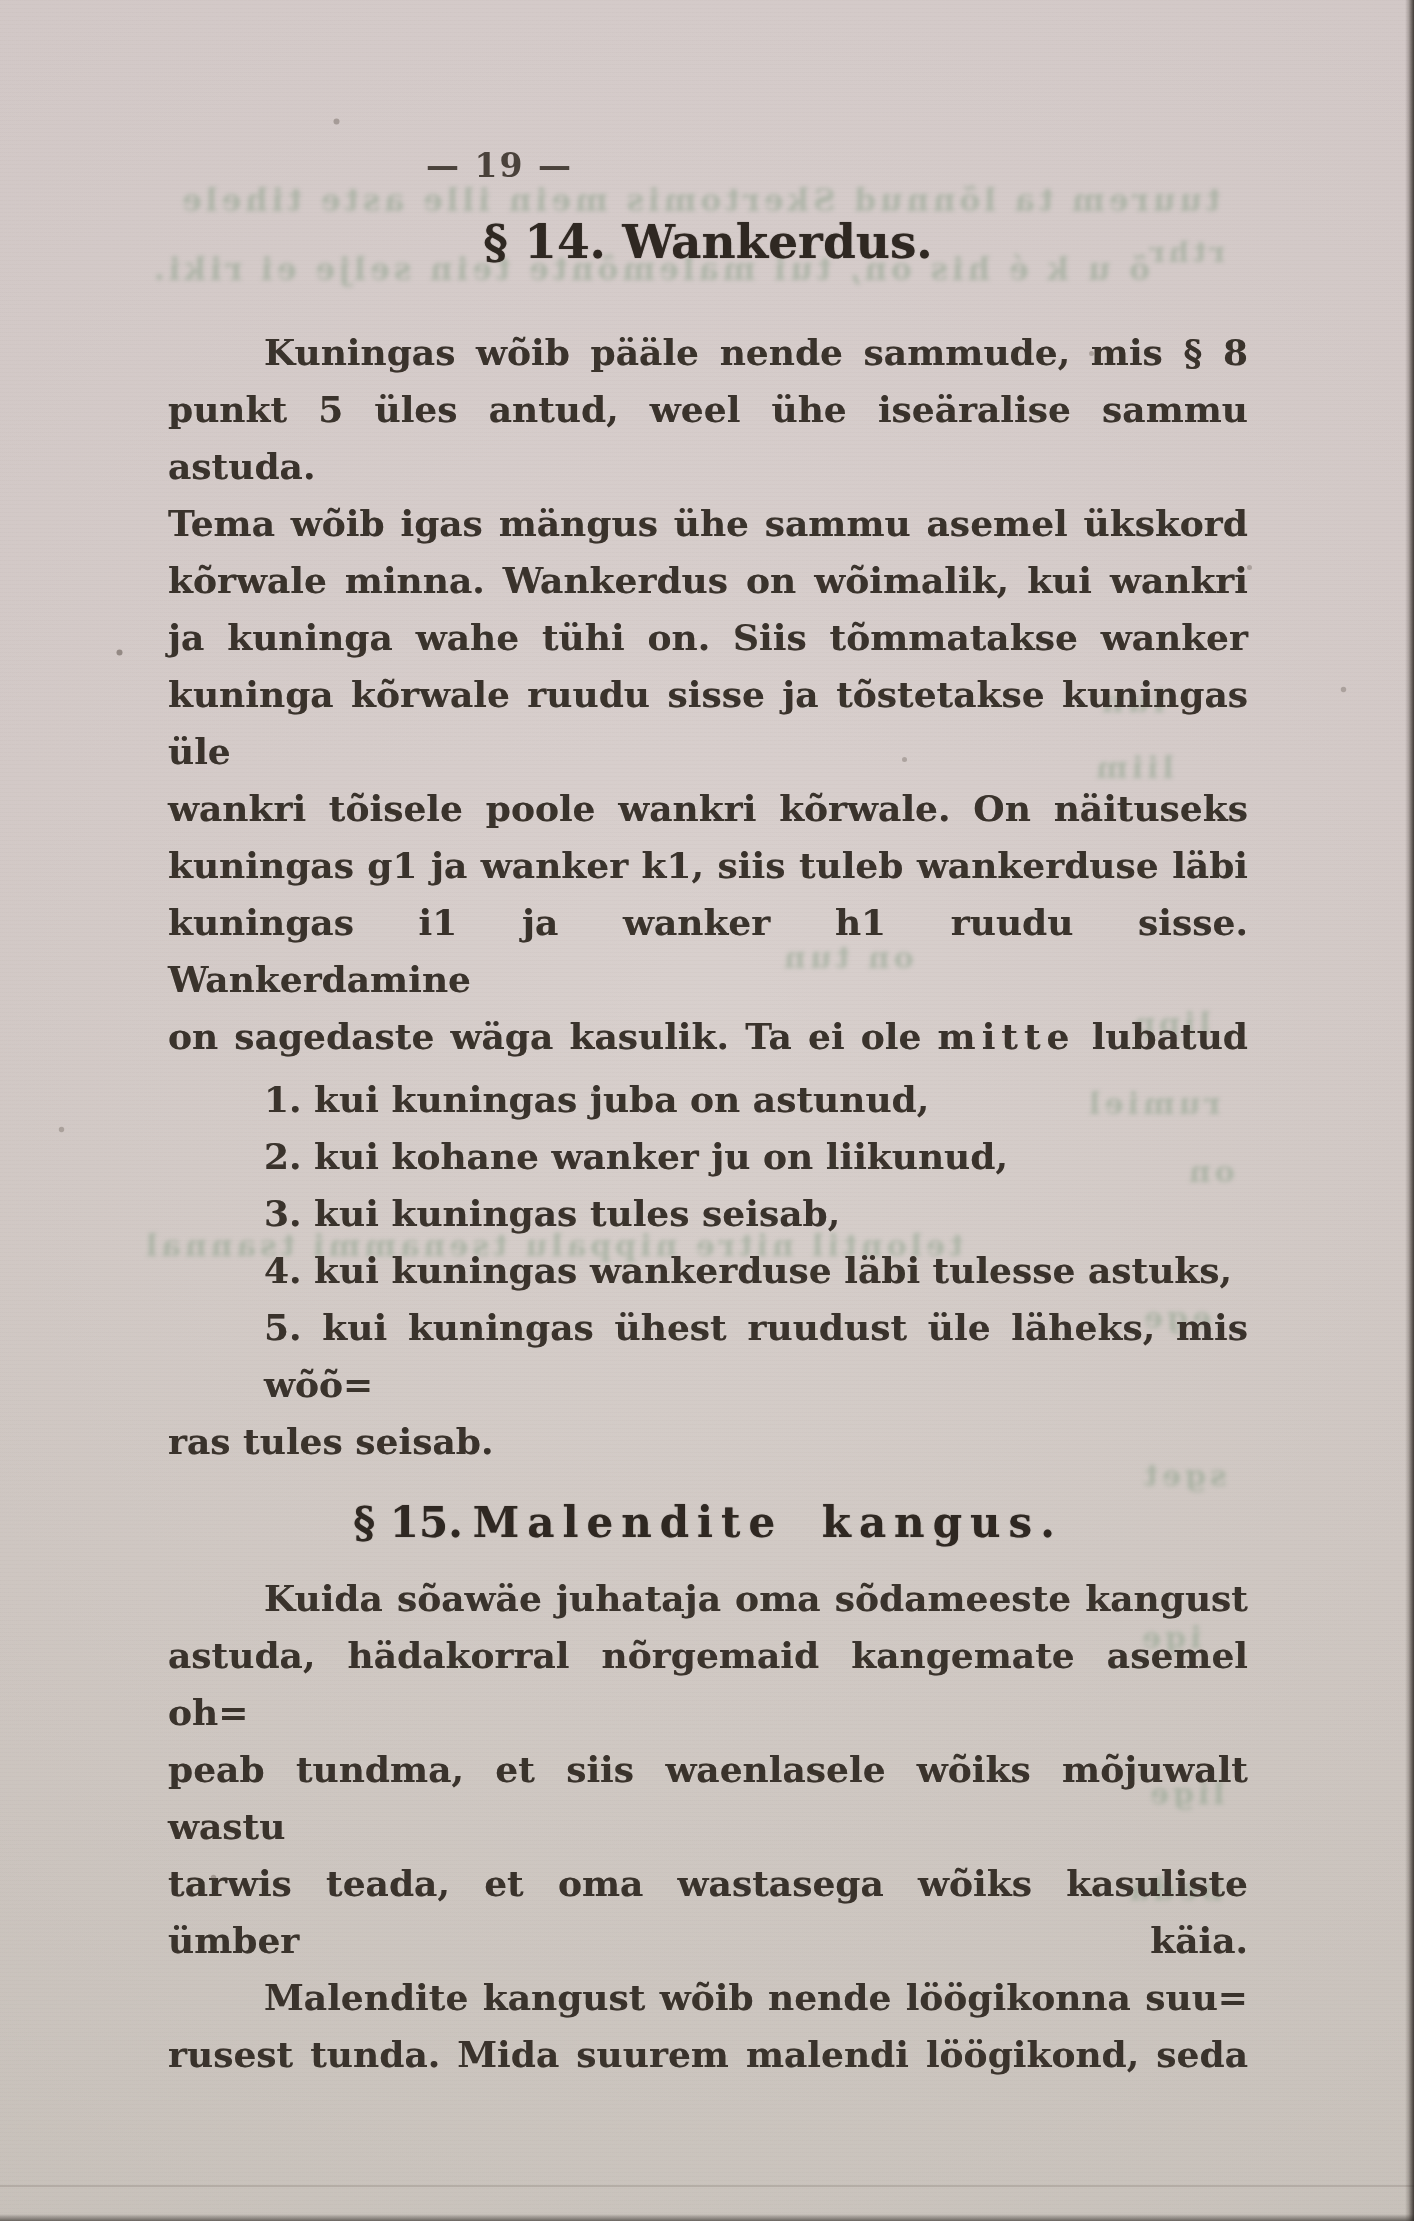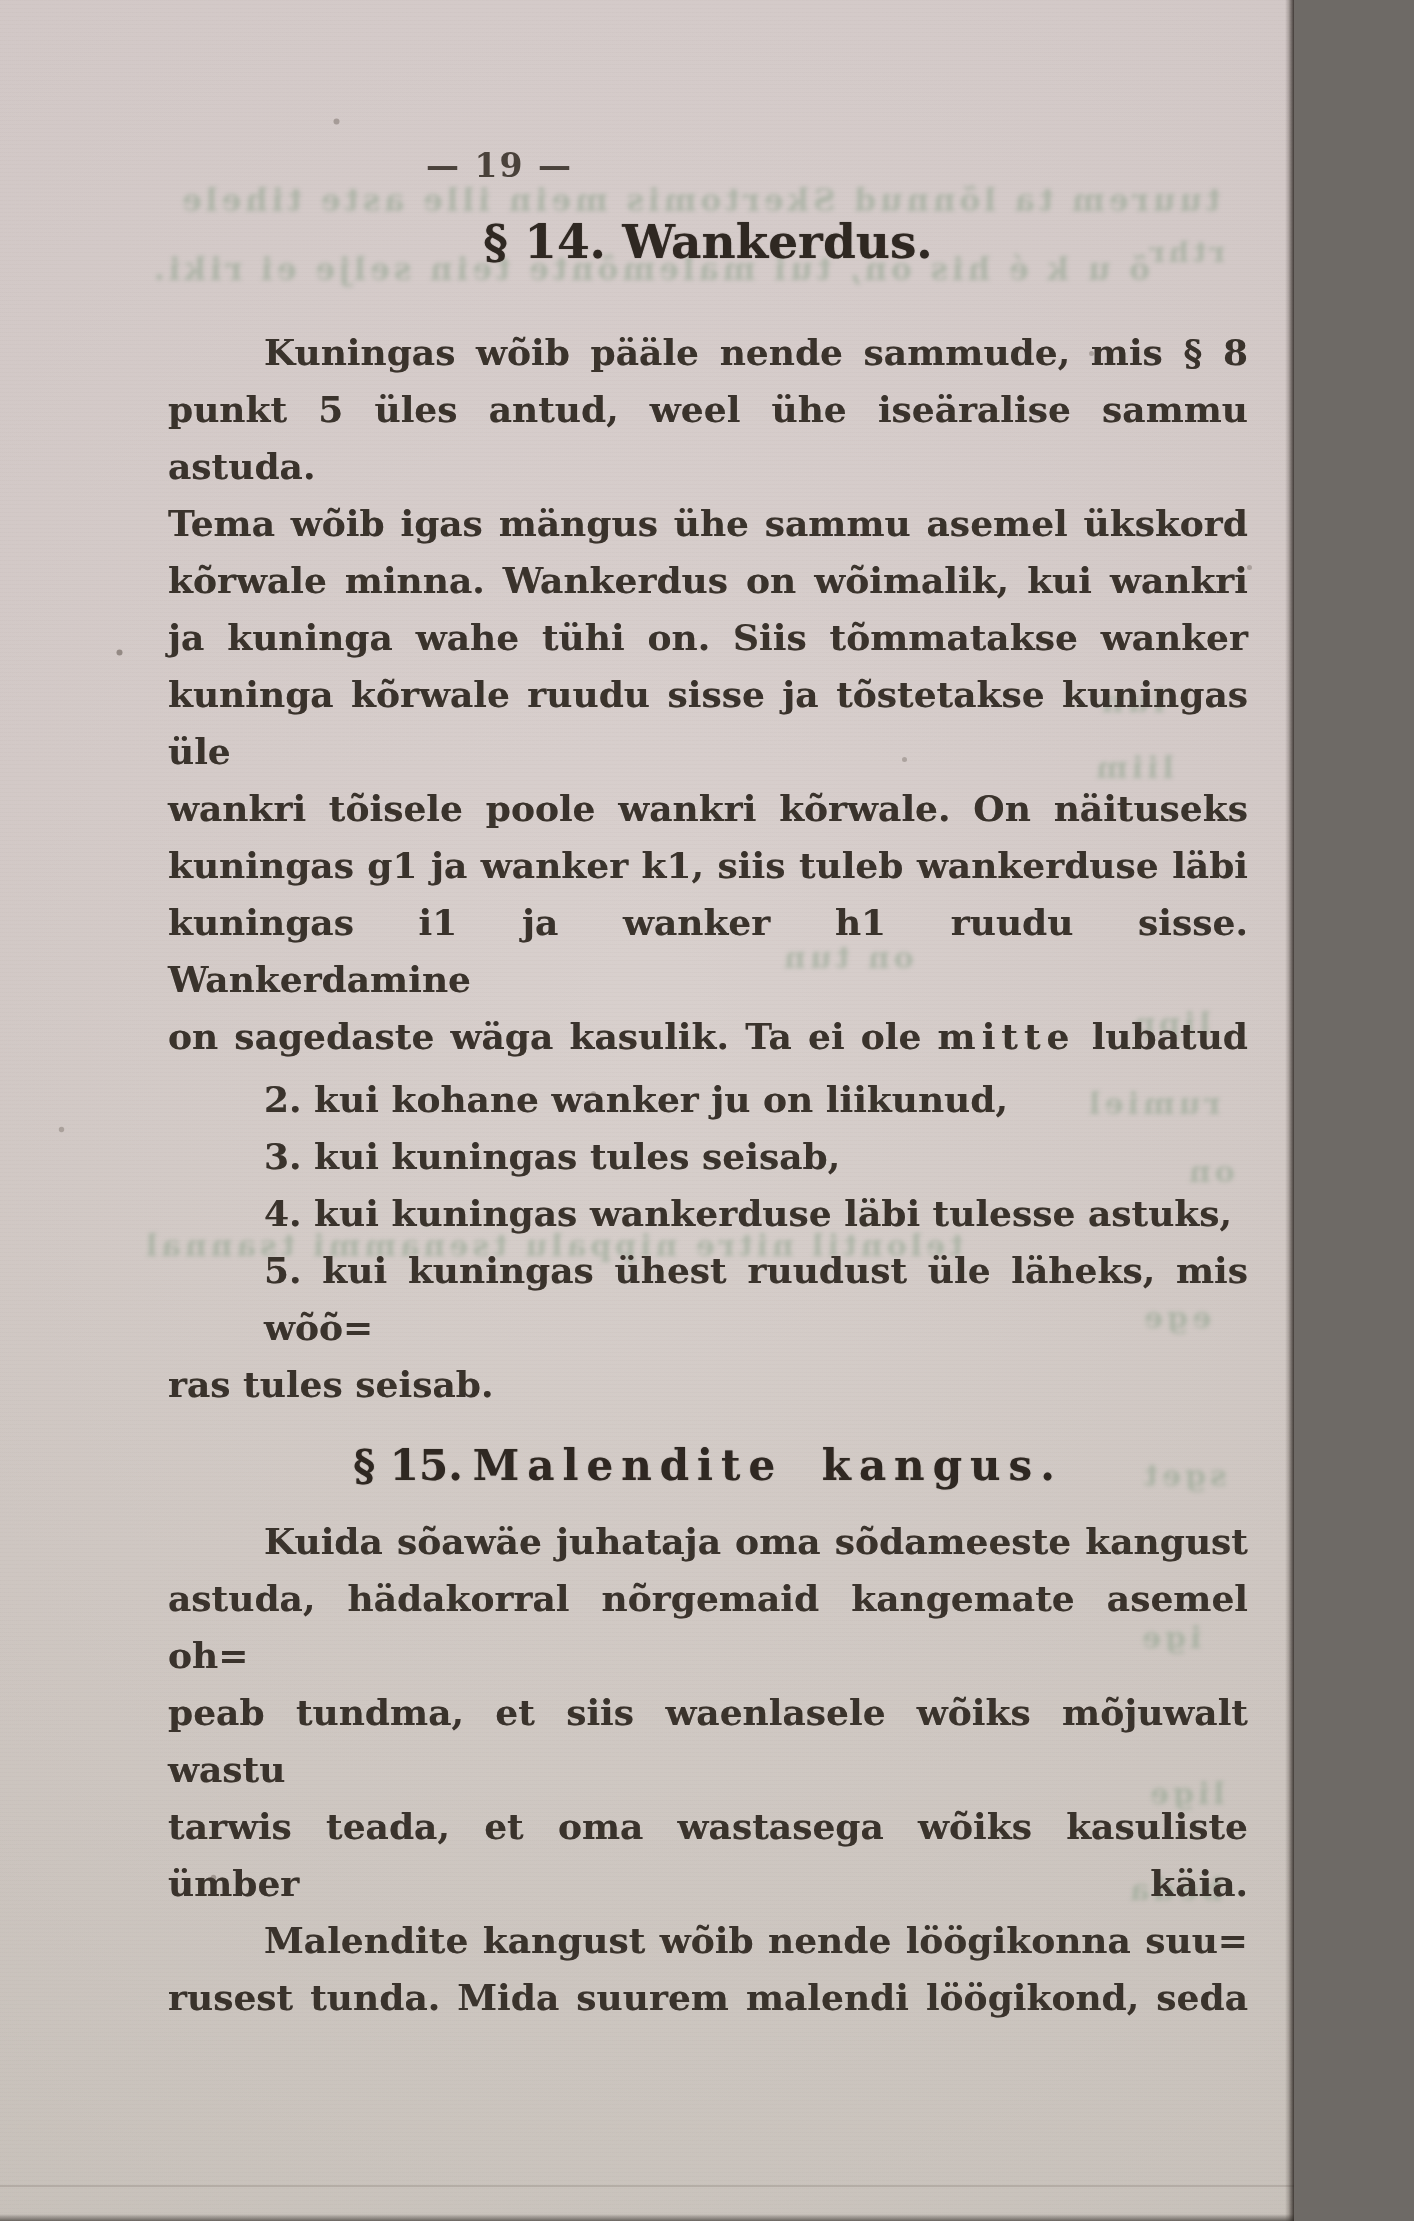--- a/index.html
+++ b/index.html
@@ -1,19 +1,19 @@
 <!DOCTYPE html>
 <html style="--paper: #d2c8c6; --ink: #3a332c; --ghost: #8aa089;"><head>
 <meta charset="utf-8">
 <title>Page 19</title>
 <style>
   html,body{margin:0;padding:0;background:#6e6a66;}
   .page{
     position:relative;
-    width:1294px;height:2221px;
+    width:1414px;height:2221px;
     overflow:hidden;
     background-color:var(--paper,#d2c8c6);
     background-image:
       repeating-linear-gradient(0deg, rgba(125,112,105,.03) 0 1px, rgba(0,0,0,0) 1px 4px),
       radial-gradient(120% 90% at 50% 45%, rgba(255,252,250,.14), rgba(120,105,100,.10)),
       linear-gradient(180deg,#d6cccb 0%,#d3c9c7 35%,#cfc7c2 70%,#ccc6bf 100%);
     font-family:"DejaVu Serif","Liberation Serif",serif;
     font-weight:bold;
     color:var(--ink,#3a332c);
   }
@@ -118,20 +118,21 @@
         <div class="ln just">kõrwale minna.  Wankerdus on wõimalik, kui wankri</div>
         <div class="ln just">ja kuninga wahe tühi on.  Siis tõmmatakse wanker</div>
         <div class="ln just">kuninga kõrwale ruudu sisse ja tõstetakse kuningas üle</div>
         <div class="ln just">wankri tõisele poole wankri kõrwale.  On näituseks</div>
         <div class="ln just">kuningas g1 ja wanker k1, siis tuleb wankerduse läbi</div>
         <div class="ln just">kuningas i1 ja wanker h1 ruudu sisse.  Wankerdamine</div>
         <div class="ln just"><span>on sagedaste wäga kasulik.  Ta ei ole </span><span class="sp">mitte</span><span> lubatud</span></div>
       </div>
 
     <div class="par" id="s14-list">
+        <div class="ln ind">1. kui kuningas juba on astunud,</div>
         <div class="ln ind">2. kui kohane wanker ju on liikunud,</div>
         <div class="ln ind">3. kui kuningas tules seisab,</div>
         <div class="ln ind">4. kui kuningas wankerduse läbi tulesse astuks,</div>
         <div class="ln just ind">5. kui kuningas ühest ruudust üle läheks, mis wõõ=</div>
         <div class="ln">ras tules seisab.</div>
       </div>
 
 
     <h2 class="h15"><span>§ 15.</span><span class="spt">Malendite kangus.</span></h2>
 

